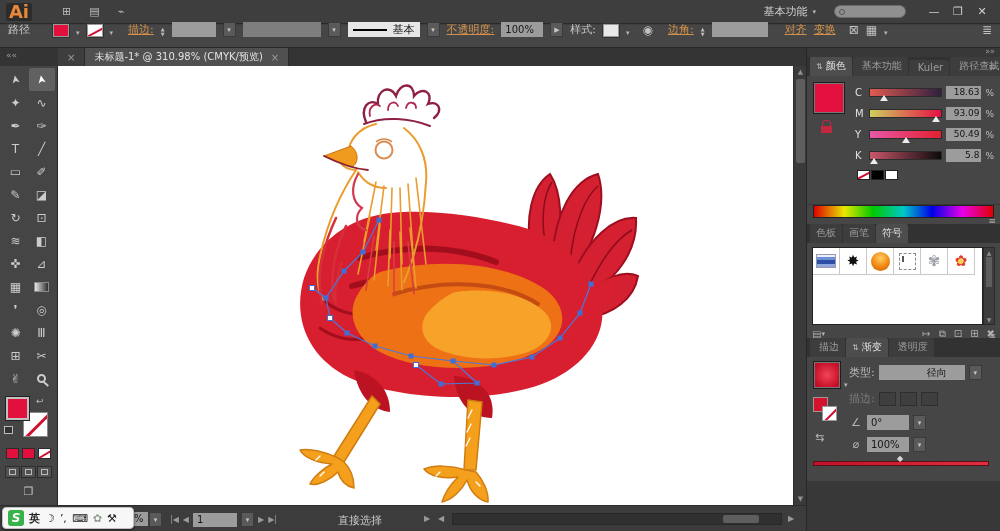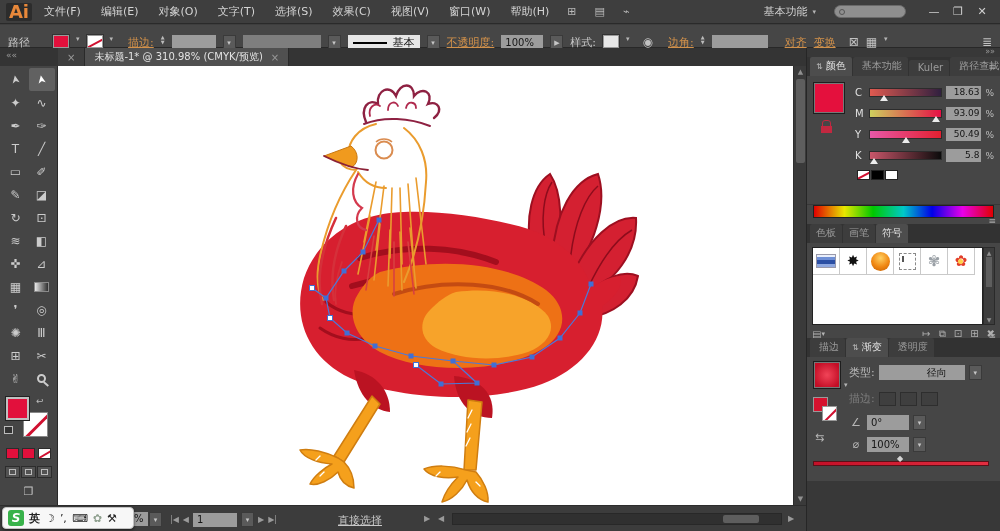--- a/index.html
+++ b/index.html
@@ -19,21 +19,21 @@
   .mb-ic{color:#b9b9b9;margin-left:18px;font-size:11px;}
   #workspace-switch{margin-left:auto;color:#cfcfcf;display:flex;gap:5px;align-items:center;}
   #app-search{width:72px;height:13px;background:#8f8f8f;border:1px solid #6a6a6a;border-radius:7px;
               margin-left:18px;display:flex;align-items:center;padding:0 4px;}
   #app-search i{width:6px;height:6px;border:1.5px solid #555;border-radius:50%;display:block;}
   .winbtn{width:24px;text-align:center;color:#d0d0d0;font-size:11px;}
   #win-controls{display:flex;margin-left:16px;}
 
   
   #controlbar{left:0;top:25px;width:1000px;height:23px;background:#464646;border-bottom:1px solid #282828;
-              display:flex;align-items:flex-start;padding:10px 8px;gap:7px;font-size:11px;}
+              display:flex;align-items:flex-end;padding:10px 8px;gap:7px;font-size:11px;}
   .olink{color:#d2914a;text-decoration:underline;}
   .sw{width:16px;height:13px;background:#e2103c;border:1px solid #9a9a9a;outline:1px solid #333;}
   .sw.none{background:#fff;position:relative;overflow:hidden;}
   .sw.none::after{content:"";position:absolute;left:-2px;top:5px;width:24px;height:2px;background:#d01030;transform:rotate(-28deg);}
   .caret{color:#b5b5b5;font-size:7px;}
   .stepper{display:flex;flex-direction:column;line-height:5px;font-size:5px;color:#bbb;}
   .field{background:#9c9c9c;color:#161616;height:15px;display:flex;align-items:center;padding:0 4px;font-size:10px;}
   .ddbtn{background:#5a5a5a;color:#c6c6c6;height:15px;width:13px;display:flex;align-items:center;justify-content:center;font-size:7px;border:1px solid #3a3a3a;}
   #line-style{background:#e6e6e6;color:#1a1a1a;height:15px;display:flex;align-items:center;gap:6px;padding:0 5px;}
   #line-style b{display:block;width:34px;height:2px;background:#000;}
@@ -77,21 +77,21 @@
   #vscroll .arr{position:absolute;left:0;width:13px;text-align:center;color:#909090;font-size:7px;}
   #vscroll .thumb{position:absolute;left:2px;top:13px;width:9px;height:84px;background:#5e5e5e;border-radius:2px;}
 
   
   #statusbar{left:0;top:505px;width:806px;height:26px;background:#3c3c3c;border-top:1px solid #2d2d2d;}
   #zoom-field{position:absolute;left:96px;top:6px;width:52px;height:14px;background:#9c9c9c;color:#151515;font-size:10px;padding:1px 3px;}
   #zoom-dd{position:absolute;left:149px;top:6px;}
   .navbtn{color:#9a9a9a;font-size:8px;}
   #ab-nav{position:absolute;left:170px;top:6px;display:flex;align-items:center;gap:4px;}
   #ab-field{width:44px;height:14px;background:#9c9c9c;color:#151515;font-size:10px;padding:1px 4px;}
-  #tool-name{position:absolute;left:295px;top:7px;width:130px;text-align:center;color:#c9c9c9;text-decoration:underline;}
+  #tool-name{position:absolute;left:295px;top:7px;width:130px;text-align:center;color:#c9c9c9;}
   #split-r{position:absolute;left:424px;top:8px;}
   #split-l{position:absolute;left:438px;top:8px;}
   #hscroll{position:absolute;left:452px;top:7px;width:330px;height:12px;background:#303030;border:1px solid #282828;}
   #hscroll .thumb{position:absolute;left:270px;top:1px;width:36px;height:8px;background:#5e5e5e;border-radius:2px;}
   #hscroll-right{position:absolute;left:788px;top:8px;}
 
   
   #ime{position:absolute;left:2px;top:507px;width:132px;height:22px;background:#f7f7f7;border:1px solid #c2c2c2;
        border-radius:4px;box-shadow:0 1px 3px rgba(0,0,0,.55);display:flex;align-items:center;gap:5px;padding:0 5px;z-index:10;}
   #sogou-logo{width:16px;height:16px;background:#38b24a;border-radius:3px;color:#fff;font-weight:bold;font-style:italic;
@@ -177,32 +177,20 @@
             background:linear-gradient(to right,#c41028,#e22e40);border:1px solid #5a1018;}
   #grad-stop{position:absolute;left:50%;top:-8px;margin-left:-4px;color:#d5d5d5;font-size:8px;}
 </style>
 </head>
 <body>
 
 <div id="app">
 
   <div id="menubar" class="abs">
     <div id="ai-logo">Ai</div>
-    <div id="menu-items">
-
-    <span>文件(F)</span>
-        <span>编辑(E)</span>
-        <span>对象(O)</span>
-        <span>文字(T)</span>
-        <span>选择(S)</span>
-        <span>效果(C)</span>
-        <span>视图(V)</span>
-        <span>窗口(W)</span>
-        <span>帮助(H)</span>
-      </div>
     <span class="mb-ic">⊞</span>
     <span class="mb-ic">▤</span>
     <span class="mb-ic">⌁</span>
     <div id="workspace-switch">
       <span>基本功能</span>
       <span class="caret">▾</span>
     </div>
     <div id="app-search">
         <i></i>
       </div>

